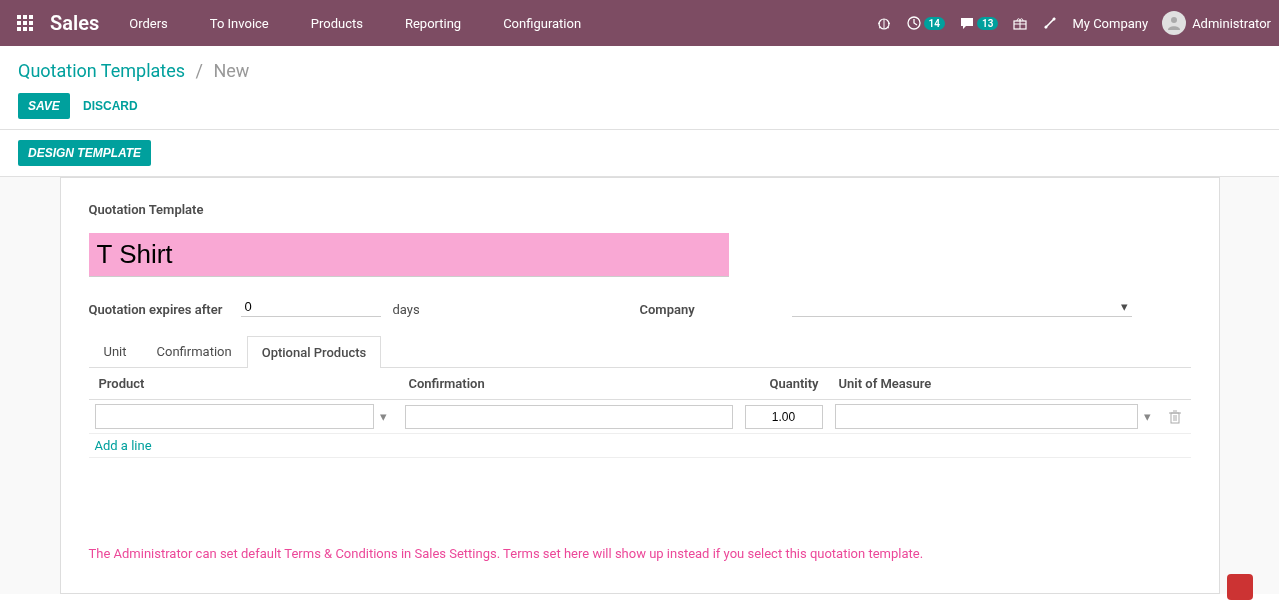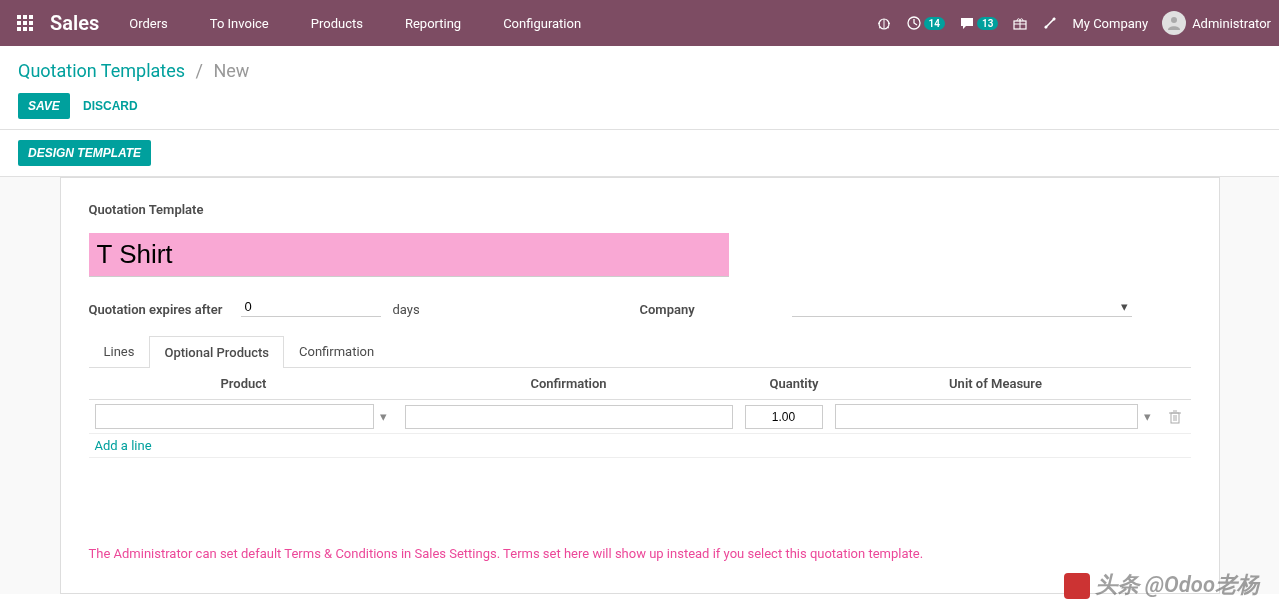--- a/index.html
+++ b/index.html
@@ -43,21 +43,21 @@
 .unit { font-size: 13px; }
 .m2o-select { flex: 1; max-width: 340px; border: none; border-bottom: 1px solid #ccc; padding: 2px 4px; display: flex; justify-content: flex-end; cursor: pointer; }
 
 
 .tabs { display: flex; border-bottom: 1px solid #ddd; margin-top: 16px; }
 .tab { padding: 8px 14px; cursor: pointer; border: 1px solid transparent; border-bottom: none; font-size: 13px; color: #4c4c4c; }
 .tab.active { border-color: #ddd; background: #fff; position: relative; top: 1px; font-weight: 500; }
 
 
 .tbl { width: 100%; border-collapse: collapse; margin-top: 0; }
-.tbl th { text-align: center; font-weight: 600; padding: 8px 10px; font-size: 13px; border-bottom: 1px solid #ddd; }
+.tbl th { text-align: left; font-weight: 600; padding: 8px 10px; font-size: 13px; border-bottom: 1px solid #ddd; }
 .tbl th.right, .tbl td.right { text-align: right; }
 .tbl td { padding: 4px 6px; border-bottom: 1px solid #eee; }
 .cell-input { width: 100%; border: 1px solid #ccc; padding: 4px 6px; font-size: 12px; }
 .dd-cell { display: flex; align-items: center; }
 .dd-cell input { flex: 1; border: 1px solid #ccc; padding: 4px 6px; }
 .dd-caret { padding: 0 6px; color: #888; cursor: pointer; }
 .delete-cell { text-align: center; color: #aaa; cursor: pointer; width: 28px; }
 .add-line { color: #00a09d; padding: 8px 10px; cursor: pointer; font-size: 13px; }
 .terms-note { color: #ec4899; font-size: 13px; margin-top: 80px; padding: 8px 0; }
 
@@ -170,23 +170,23 @@
       </div>
       <div class="form-col">
         <span class="field-label">Company</span>
         <div class="m2o-select">
           <span>▾</span>
         </div>
       </div>
     </div>
 
     <div class="tabs">
-      <div class="tab">Lines</div>
+      <div class="tab">Unit</div>
+      <div class="tab">Confirmation</div>
       <div class="tab active">Optional Products</div>
-      <div class="tab">Confirmation</div>
     </div>
 
     <table class="tbl">
       <thead>
         <tr>
           <th>Product</th>
           <th>Confirmation</th>
           <th class="right">Quantity</th>
           <th>Unit of Measure</th>
           <th style="width:28px"></th>
@@ -225,13 +225,13 @@
         <tr>
           <td colspan="5" class="add-line">Add a line</td>
         </tr>
       </tbody>
     </table>
 
     <div class="terms-note">The Administrator can set default Terms &amp; Conditions in Sales Settings. Terms set here will show up instead if you select this quotation template.</div>
   </div>
 </div>
 
-<div class="watermark"><span class="wm-logo"></span><span>头条 @Odoo老杨</span></div>
+<div class="watermark"><span class="wm-logo"></span></div>
 
 </body></html>

